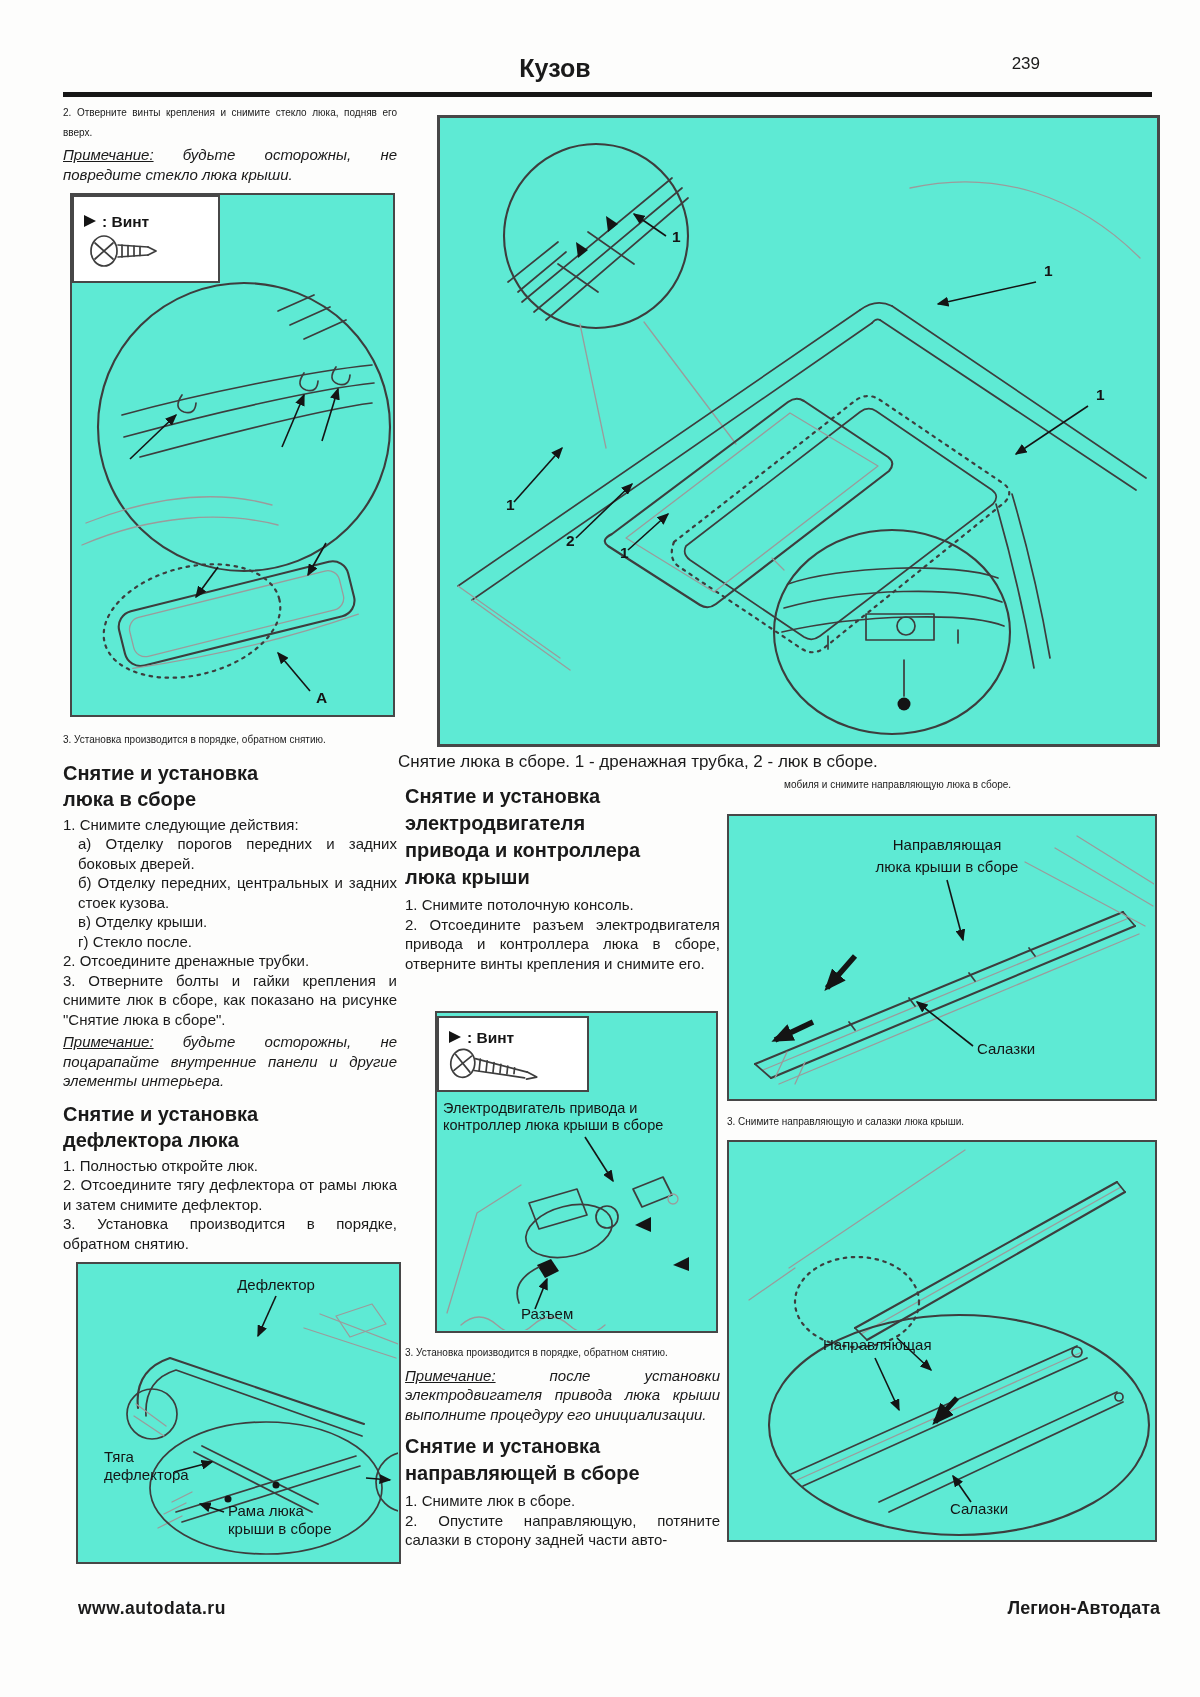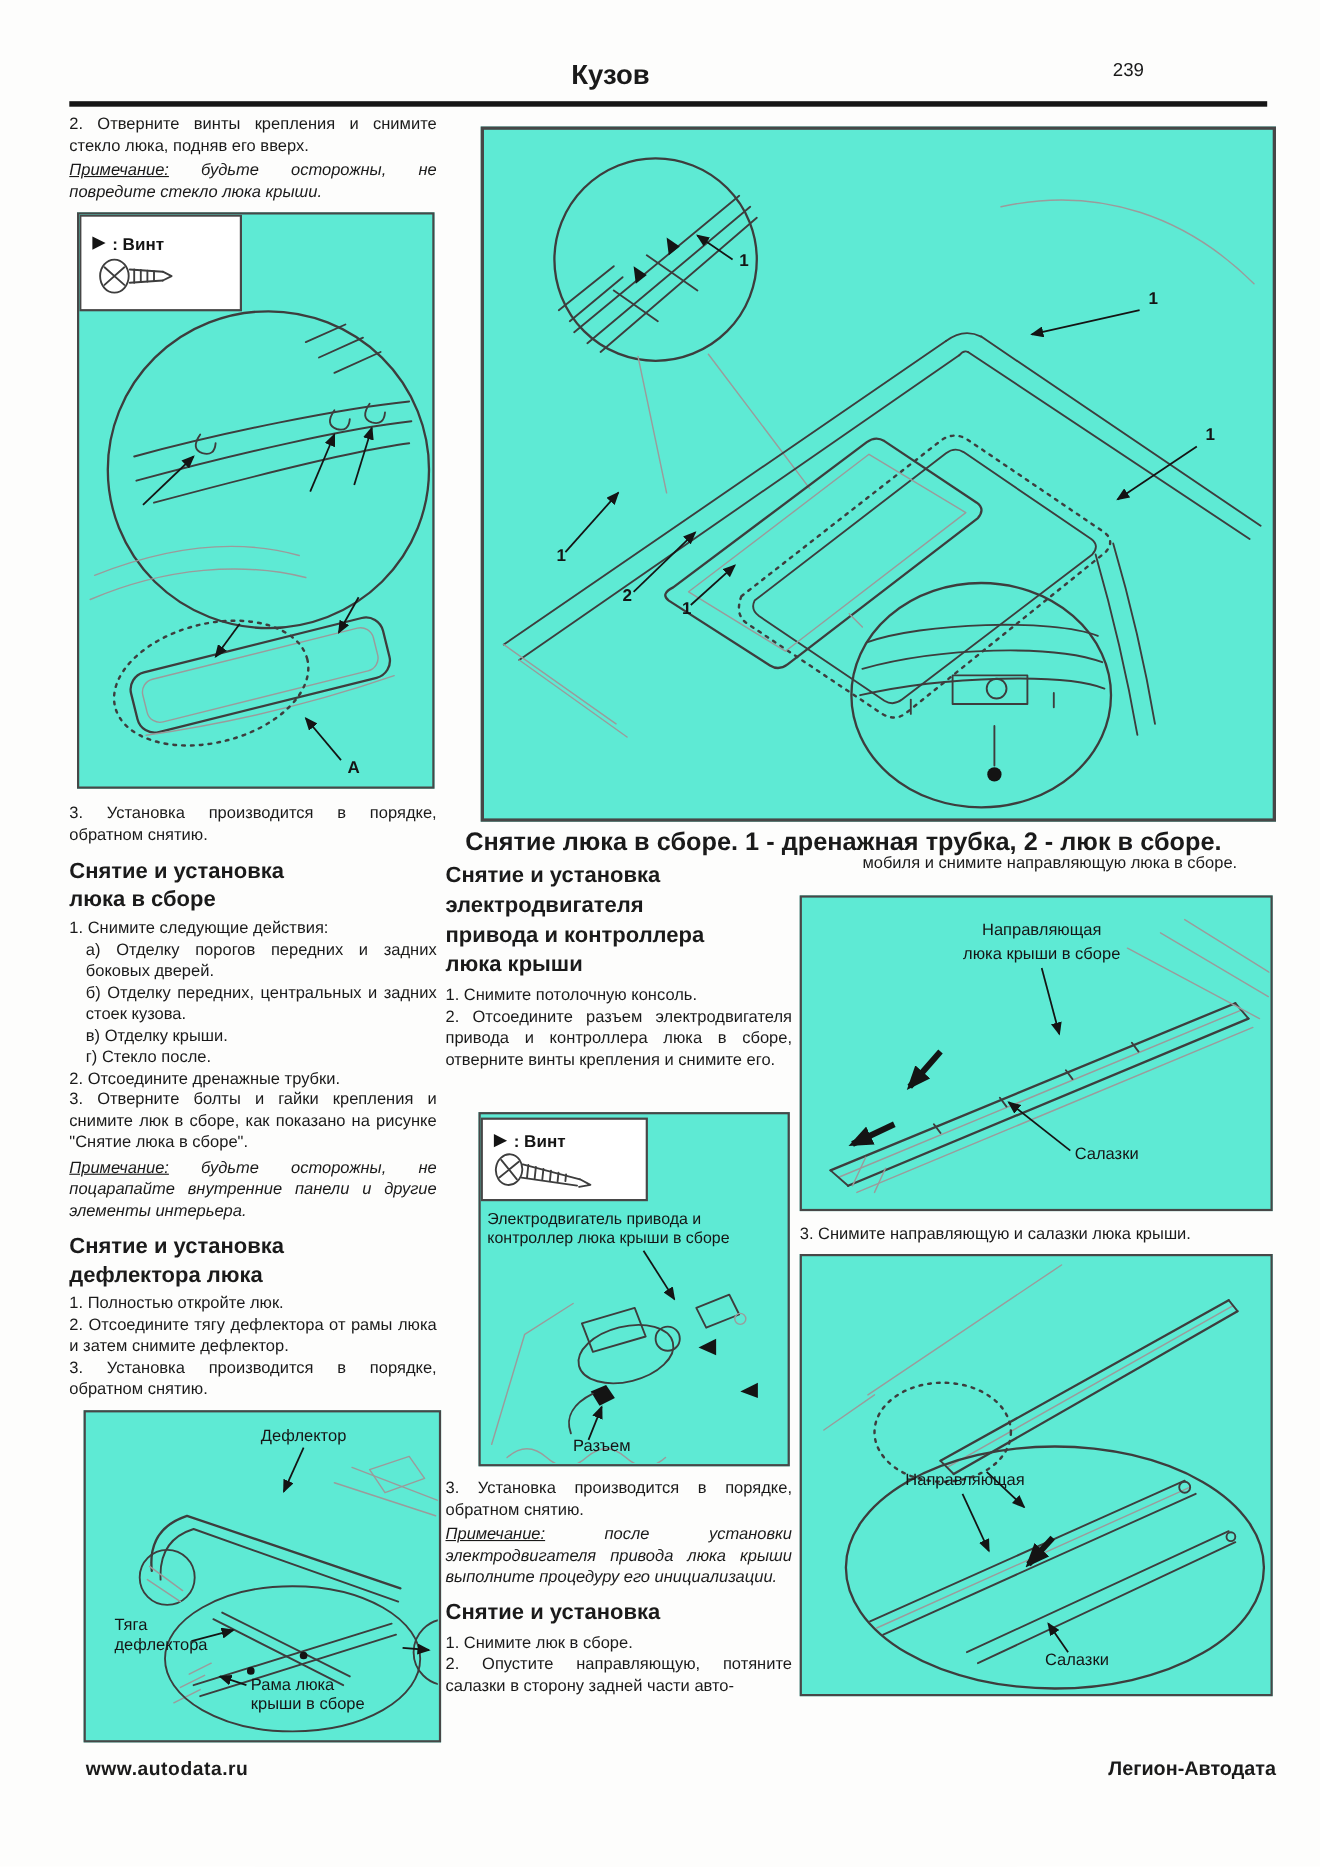--- a/index.html
+++ b/index.html
@@ -8,38 +8,38 @@
   
   .hdr-title{position:absolute;top:54px;left:0;width:1110px;text-align:center;
              font-size:25px;font-weight:bold;}
   .hdr-page{position:absolute;top:54px;right:160px;font-size:17px;font-weight:normal;}
   .hdr-rule{position:absolute;top:92px;left:63px;width:1089px;height:5px;background:#161616;}
   
   .col{position:absolute;}
   .col-left{left:63px;top:103px;width:334px;}
   .col-mid{left:405px;top:783px;width:315px;}
   .col-right{left:727px;top:775px;width:433px;}
-  .p{font-size:15px;line-height:19.5px;text-align:justify;}
+  .p{font-size:10px;line-height:19.5px;text-align:justify;}
   .note{font-size:15px;line-height:19.5px;font-style:italic;text-align:justify;}
   .note .nlabel{text-decoration:underline;}
   .hd{font-size:20px;line-height:26px;font-weight:bold;}
   .hd2{font-size:20px;line-height:27px;font-weight:bold;}
   .lst .li{font-size:15px;line-height:19.5px;text-align:justify;}
   .lst .sub{padding-left:15px;}
   .mt3{margin-top:3px;}.mt4{margin-top:4px;}.mt9{margin-top:9px;}.mt10{margin-top:10px;}
   .mt11{margin-top:11px;}.mt13{margin-top:13px;}.mt19{margin-top:19px;}.mt38{margin-top:38px;}
   
   .figframe{border:2.5px solid #474747;background:#5eead4;overflow:hidden;box-sizing:border-box;}
   .fig-left1{margin:9px 0 0 7px;width:325px;height:524px;}
   .fig-left2{margin:9px 0 0 13px;width:325px;height:302px;}
   .fig-main{position:absolute;left:437px;top:115px;width:723px;height:632px;border-width:3px;}
   .fig-mid{width:283px;height:322px;margin-left:30px;}
   .fig-r1{width:430px;height:287px;}
   .fig-r2{width:430px;height:402px;}
-  .caption{position:absolute;left:423px;top:752px;width:754px;font-size:23px;font-weight:bold;}
+  .caption{position:absolute;left:398px;top:752px;width:754px;font-size:17px;font-weight:normal;}
   
   .foot-l{position:absolute;left:78px;top:1598px;font-size:17.5px;font-weight:bold;letter-spacing:.5px;}
   .foot-r{position:absolute;left:727px;top:1598px;width:433px;text-align:right;
           font-size:18px;font-weight:bold;}
   
   svg text{font-family:"Liberation Sans",sans-serif;fill:#151515;font-size:15px;}
   svg text.t14{font-size:14.5px;}
   svg text.tb{font-weight:bold;font-size:15.5px;}
   .a{stroke:#3d3d3d;fill:none;stroke-width:1.7;stroke-linecap:round;stroke-linejoin:round;}
   .aw{stroke:#3d3d3d;fill:none;stroke-width:2.1;stroke-linecap:round;stroke-linejoin:round;}
@@ -290,20 +290,21 @@
         <text x="84" y="306">Разъем</text>
         <line class="ln" x1="98" y1="296" x2="110" y2="266" marker-end="url(#arrM)"></line>
       </svg>
     </div>
 
     <div class="p mt10">3. Установка производится в порядке, обратном снятию.</div>
     <div class="note mt3"><span class="nlabel">Примечание:</span><span> после установки электродвигателя привода люка крыши выполните процедуру его инициализации.</span></div>
 
     <div class="hd2 mt9">
       <div>Снятие и установка</div>
+      <div>направляющей в сборе</div>
     </div>
     <div class="lst mt4">
       <div class="li">1. Снимите люк в сборе.</div>
       <div class="li">2. Опустите направляющую, потяните салазки в сторону задней части авто-</div>
     </div>
   </div>
 
   <div class="col col-right">
     <div class="p" style="padding-left:57px;">мобиля и снимите направляющую люка в сборе.</div>
 

